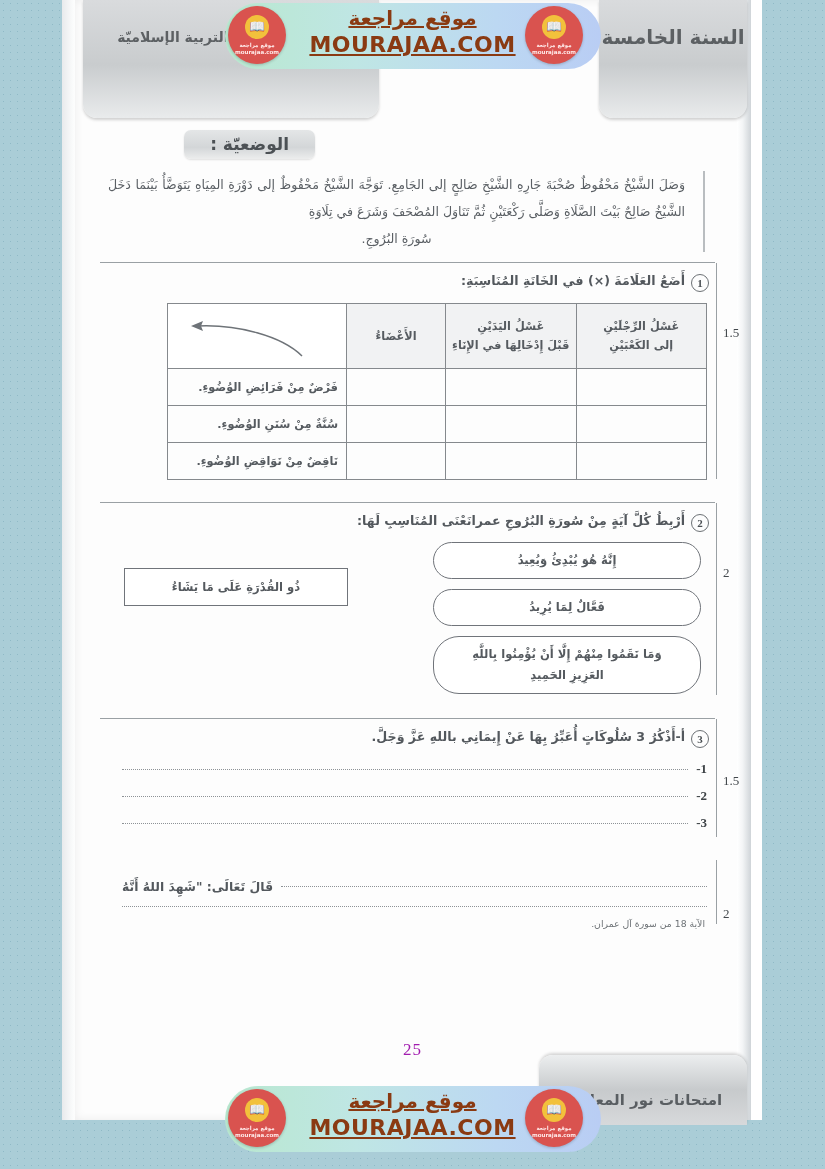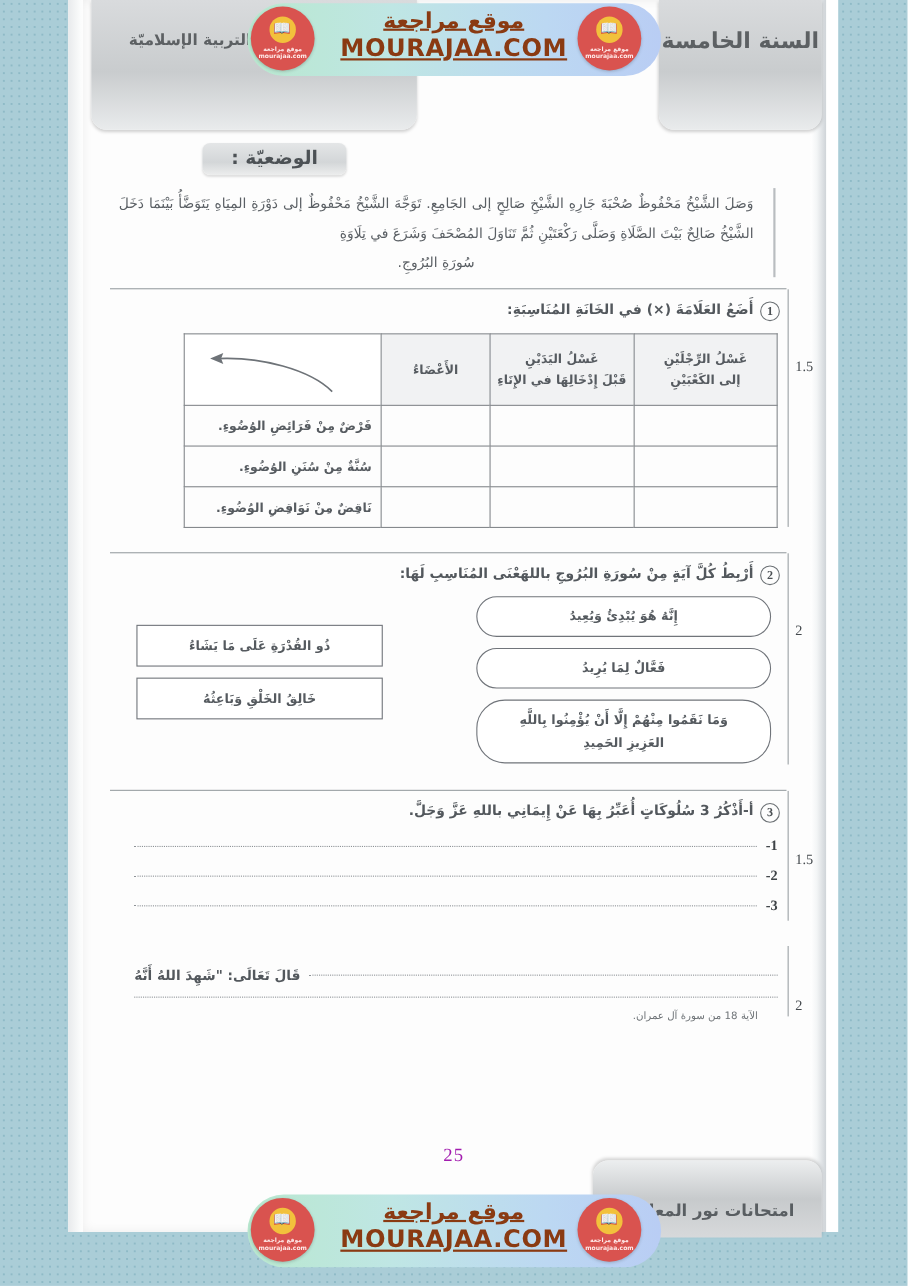--- a/index.html
+++ b/index.html
@@ -259,21 +259,21 @@
     font-weight: 600;
     margin: 12px 14px 2px 0;
     text-align: center;
     padding-left: 30px;
   }
   .footnote {
     font-size: 9.3px;
     color: #6d7276;
     margin: 8px 0 0 0;
     text-align: right;
-    padding-right: 26px;
+    padding-right: 10px;
   }
 
   
   .page-number {
     position: absolute;
     left: 50%;
     transform: translateX(-50%);
     top: 1040px;
     font-size: 17px;
     color: #a21caf;
@@ -462,35 +462,34 @@
       </table>
   </div>
 
   <div class="section">
     <div class="mark-rail">
       <span class="mark-val" style="top:62px">2</span>
     </div>
 
     <div class="q-line">
       <span class="q-num">2</span>
-      <span>أَرْبِطُ كُلَّ آيَةٍ مِنْ سُورَةِ البُرُوجِ باللهَعْنَى المُنَاسِبِ لَهَا:</span>
+      <span>أَرْبِطُ كُلَّ آيَةٍ مِنْ سُورَةِ البُرُوجِ عمرانَعْنَى المُنَاسِبِ لَهَا:</span>
     </div>
 
     <div class="match-area">
       <div class="match-col-right">
         <div class="pill">إِنَّهُ هُوَ يُبْدِئُ وَيُعِيدُ</div>
         <div class="pill">فَعَّالٌ لِمَا يُرِيدُ</div>
         <div class="pill">
           <span>وَمَا نَقَمُوا مِنْهُمْ إِلَّا أَنْ يُؤْمِنُوا بِاللَّهِ</span><br>
           <span>العَزِيزِ  الحَمِيدِ</span>
         </div>
       </div>
       <div class="match-col-left">
         <div class="rect">ذُو القُدْرَةِ عَلَى مَا يَشَاءُ</div>
-        <div class="rect">خَالِقُ الخَلْقِ وَبَاعِثُهُ</div>
       </div>
     </div>
   </div>
 
   <div class="section">
     <div class="mark-rail">
       <span class="mark-val" style="top:54px">1.5</span>
     </div>
 
     <div class="q-line">

